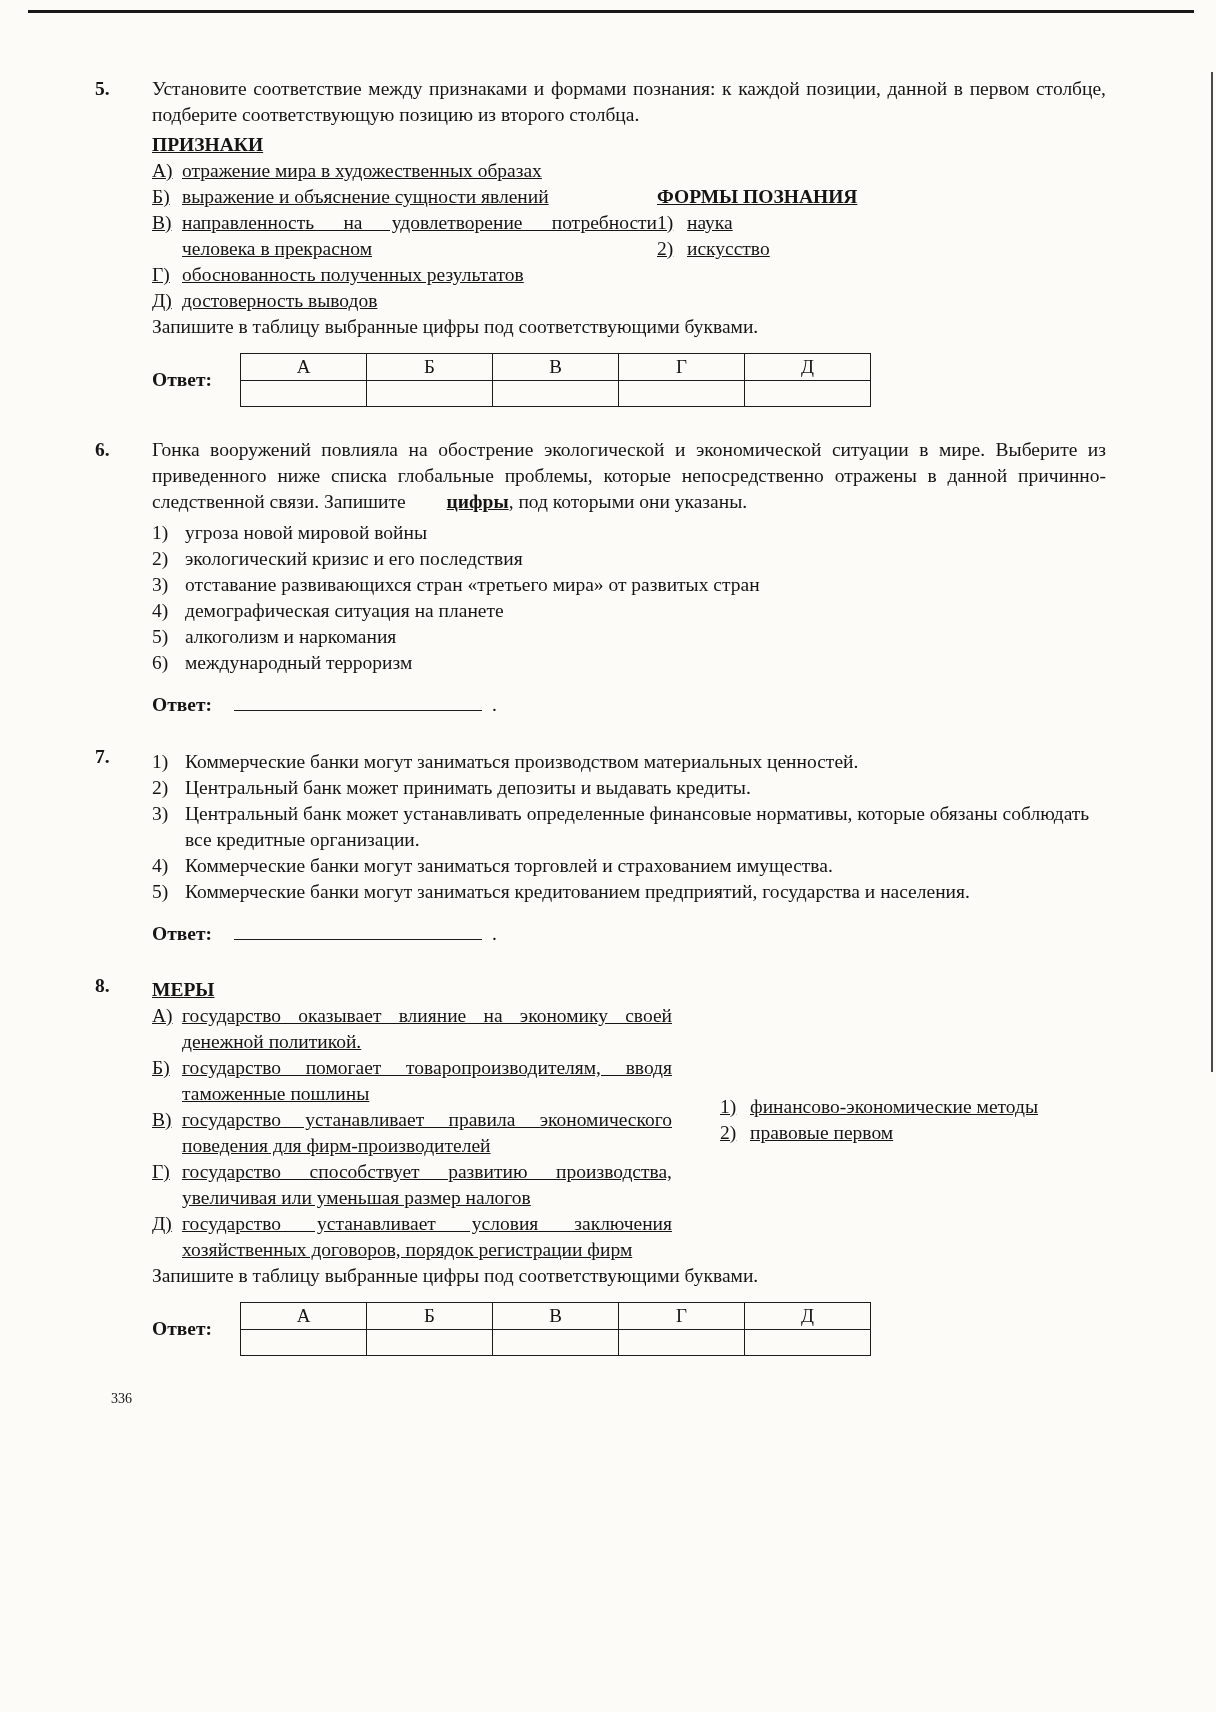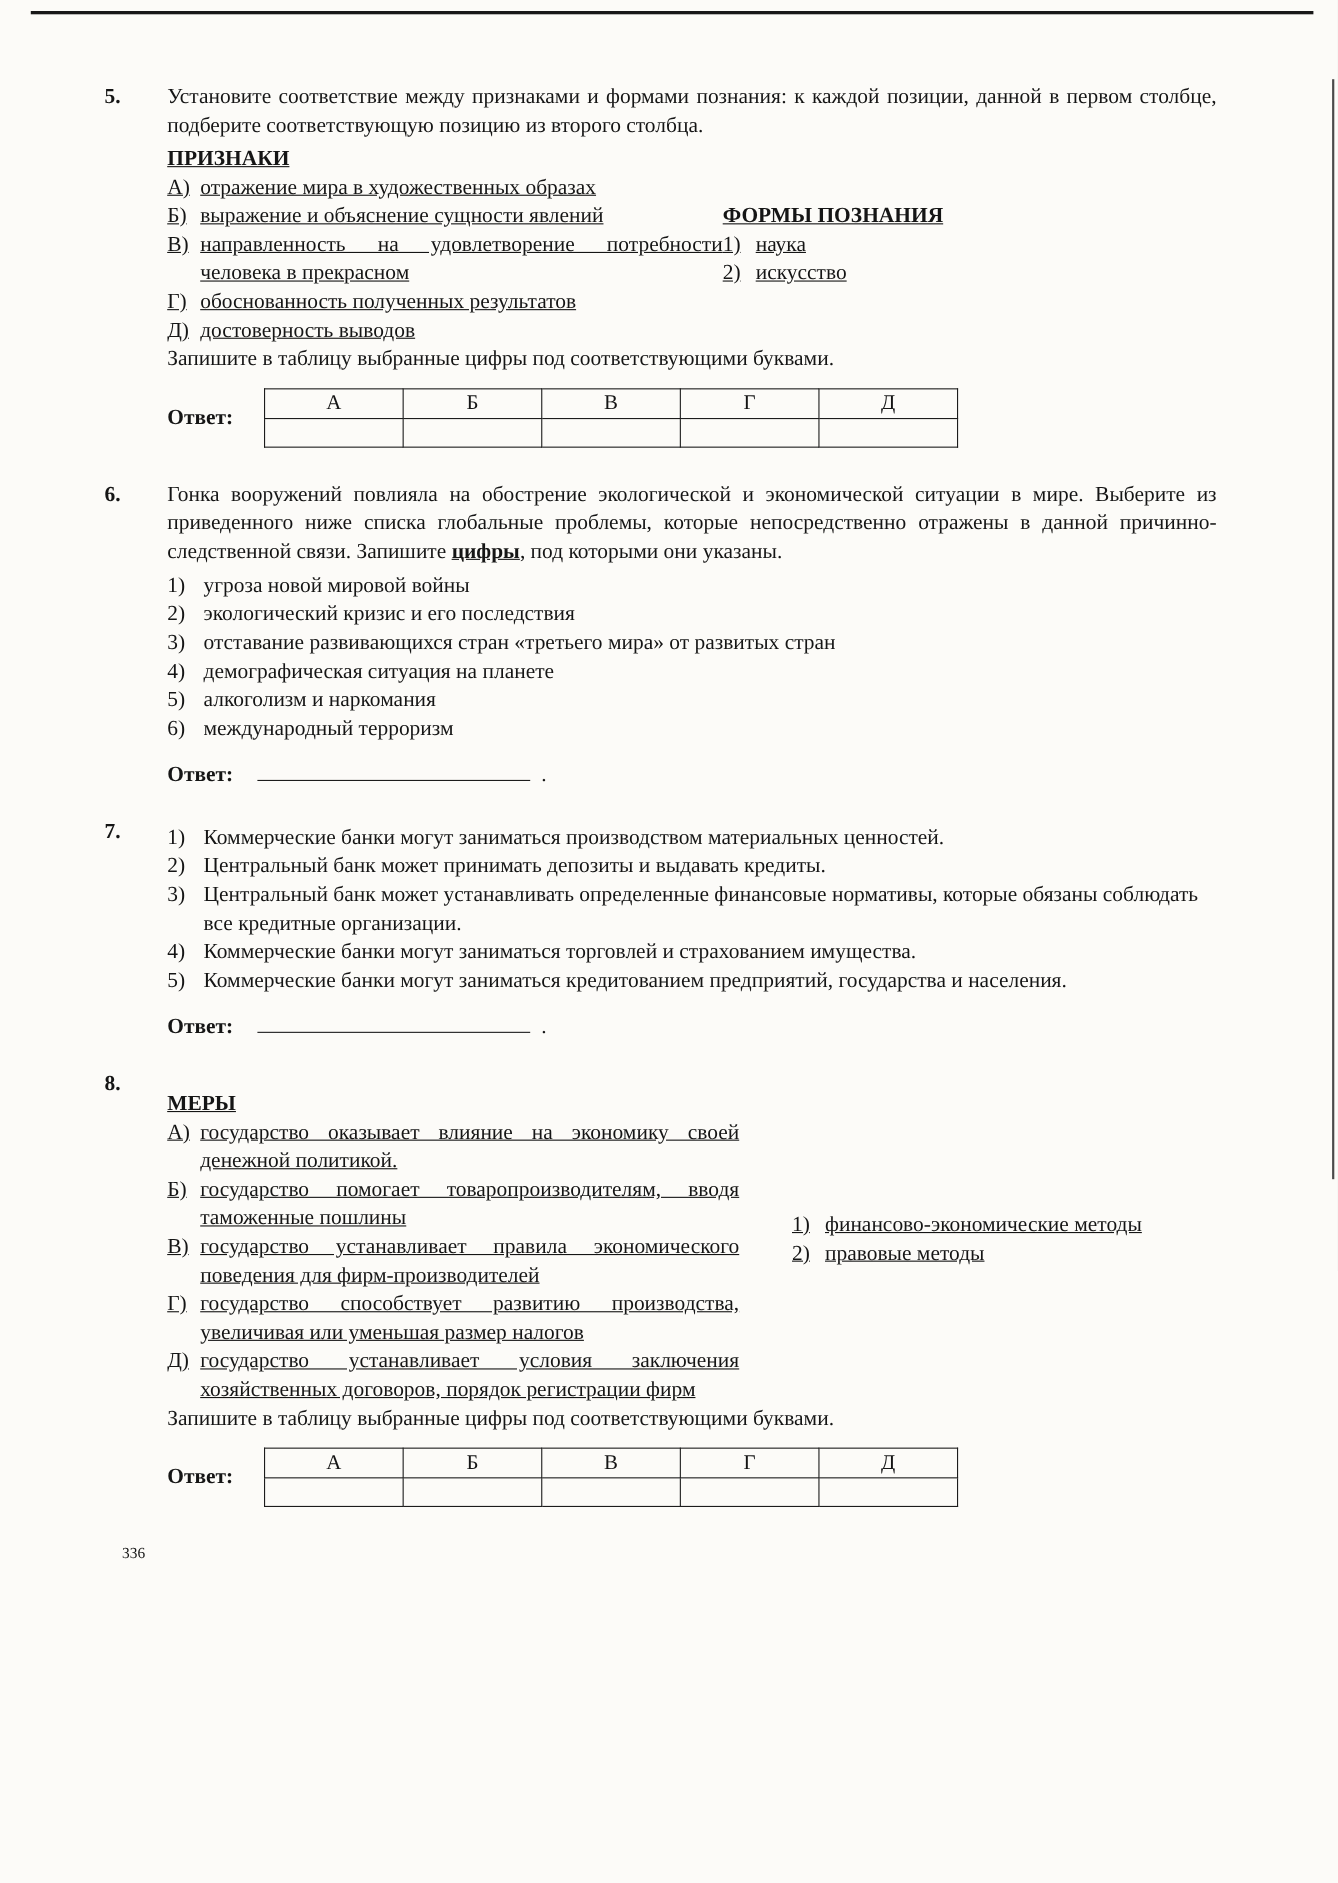--- a/index.html
+++ b/index.html
@@ -30,29 +30,29 @@
     background: #4a4a4a;
   }
   .question { display: flex; margin-bottom: 26px; }
   .qnum {
     width: 57px;
     flex-shrink: 0;
     font-weight: bold;
   }
   .qbody { width: 954px; }
   .intro { text-align: justify; }
-  .emph { font-weight: bold; text-decoration: underline; }
+  .emph { font-weight: bold; text-decoration: underline; margin-left: 36px; }
 
   .cols { display: flex; align-items: center; margin-top: 4px; text-decoration: underline; }
   .col-header { font-weight: bold; }
   .q5-left { width: 505px; }
   .q5-right { width: 340px; }
   .q8-left { width: 520px; margin-right: 48px; }
   .q8-right { width: 386px; }
-  .q8-left .col-header { margin-top: 14px; }
+  .q8-left .col-header { }
 
   .item { display: flex; text-align: justify; }
   .item-label { width: 30px; flex-shrink: 0; }
   .item-text { flex: 1; }
 
   .options { margin-top: 5px; }
   .options .item { text-align: left; }
   .options .item-label { width: 33px; }
 
   .table-note { margin-top: 0; text-align: justify; }
@@ -261,21 +261,21 @@
             <span class="item-text">государство устанавливает условия заключения хозяйственных договоров, порядок регистрации фирм</span>
           </div>
         </div>
         <div class="q8-right">
           <div class="item">
             <span class="item-label">1)</span>
             <span class="item-text">финансово-экономические методы</span>
           </div>
           <div class="item">
             <span class="item-label">2)</span>
-            <span class="item-text">правовые методы</span>
+            <span class="item-text">правовые первом</span>
           </div>
         </div>
       </div>
       <p class="table-note">Запишите в таблицу выбранные цифры под соответствующими буквами.</p>
       <div class="answer-table-row">
         <span class="answer-label">Ответ:</span>
         <table class="answer-table">
           <tbody>
             <tr>
               <td>А</td>

